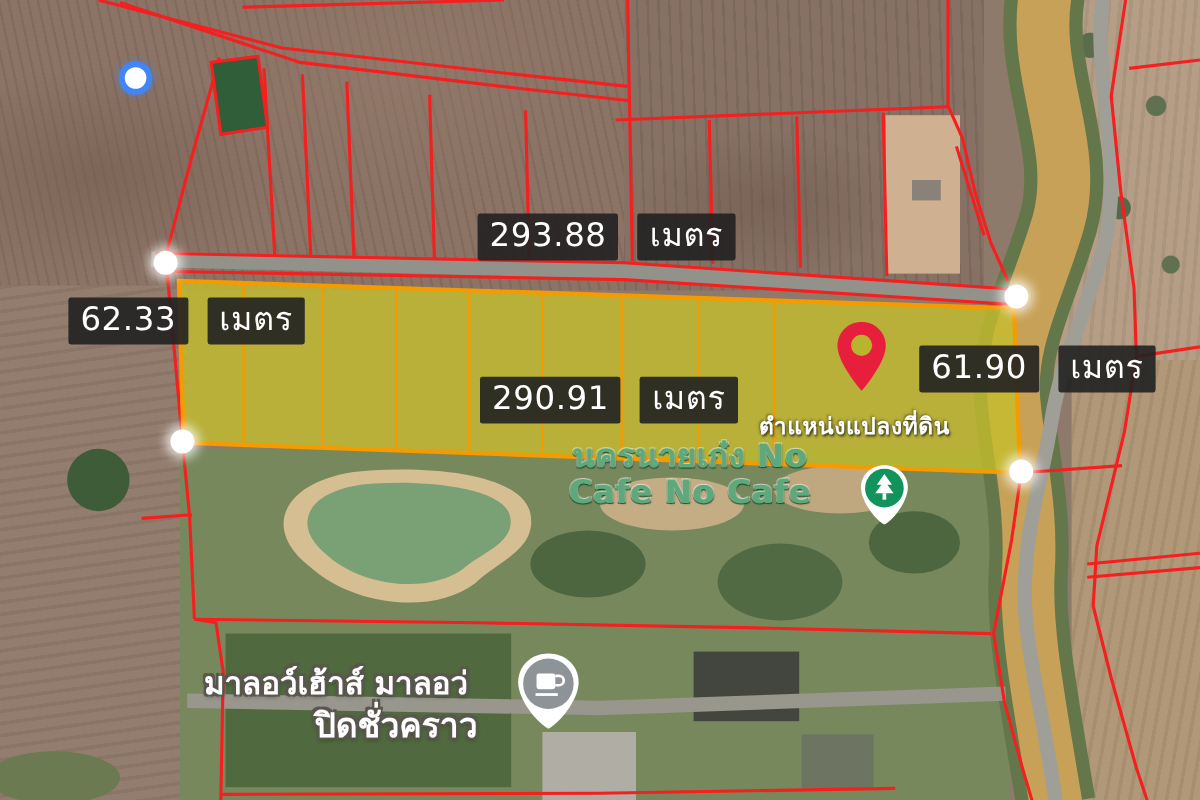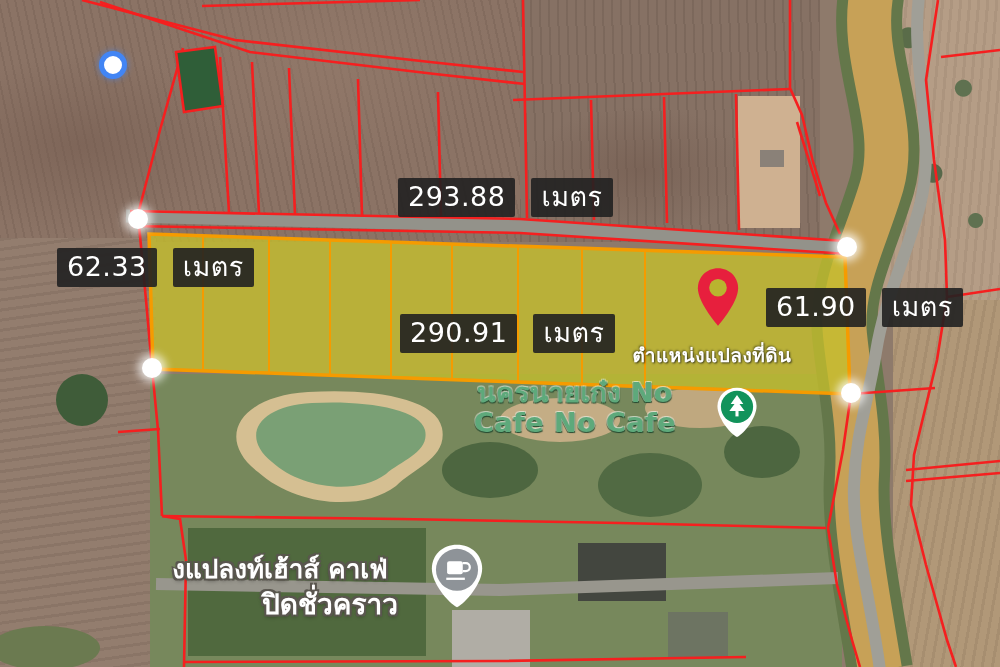--- a/index.html
+++ b/index.html
@@ -174,21 +174,21 @@
   </div>
 
   <div class="marker" style="left:695px; top:266px;">
     <svg width="46" height="62" viewBox="0 0 24 32">
       <path d="M12 1C6 1 1.5 5.6 1.5 11.4 1.5 19 12 31 12 31s10.5-12 10.5-19.6C22.5 5.6 18 1 12 1z" fill="#e71f3d"></path>
       <circle cx="12" cy="11.2" r="4.6" fill="#b9b42f"></circle>
     </svg>
   </div>
   <div class="pin-caption" style="left:612px; top:340px; width:200px;">ตำแหน่งแปลงที่ดิน</div>
 
-  <div class="poi-green" style="left:430px; top:378px; width:290px;">
+  <div class="poi-green" style="left:430px; top:366px; width:290px;">
     <div>นครนายเก๋ง No</div>
     <div>Cafe No Cafe</div>
   </div>
   <div class="marker" style="left:714px; top:386px;">
     <svg width="46" height="52" viewBox="0 0 24 27">
       <path d="M12 .8C6.2.8 1.8 5 1.8 10.4 1.8 16.4 8 24.6 12 26.6 16 24.6 22.2 16.4 22.2 10.4 22.2 5 17.8.8 12 .8z" fill="#fff"></path>
       <circle cx="12" cy="10.8" r="8.4" fill="#12935b"></circle>
       <path d="M12 4.6l3.3 4.7h-2l2.7 3.7H8l2.7-3.7h-2z" fill="#fff"></path>
       <rect x="11.2" y="13" width="1.6" height="2.8" fill="#fff"></rect>
     </svg>
@@ -196,16 +196,16 @@
 
   <div class="marker" style="left:428px; top:543px;">
     <svg width="58" height="66" viewBox="0 0 28 32">
       <path d="M14 .8C7 .8 1.8 5.8 1.8 12.4 1.8 19.6 9.5 28.8 14 31.2 18.5 28.8 26.2 19.6 26.2 12.4 26.2 5.8 21 .8 14 .8z" fill="#fff"></path>
       <circle cx="14" cy="13" r="10.2" fill="#8e9398"></circle>
       <rect x="9.2" y="8.8" width="7.6" height="6.4" rx="1" fill="#fff"></rect>
       <path d="M16.8 9.8h1.5a1.9 1.9 0 0 1 0 3.8h-1.5" fill="none" stroke="#fff" stroke-width="1.1"></path>
       <rect x="8.8" y="16.8" width="9" height="1.1" fill="#fff"></rect>
     </svg>
   </div>
-  <div class="poi-white" style="left:120px; top:548px; width:320px; font-size:26px;">งแปลงท์เฮ้าส์ คาเฟ่</div>
+  <div class="poi-white" style="left:120px; top:548px; width:320px; font-size:26px;">มาลอว์เฮ้าส์ มาลอว่</div>
   <div class="poi-white" style="left:180px; top:582px; width:300px; font-size:28px;">ปิดชั่วคราว</div>
 
 </div>
 
 </body></html>

